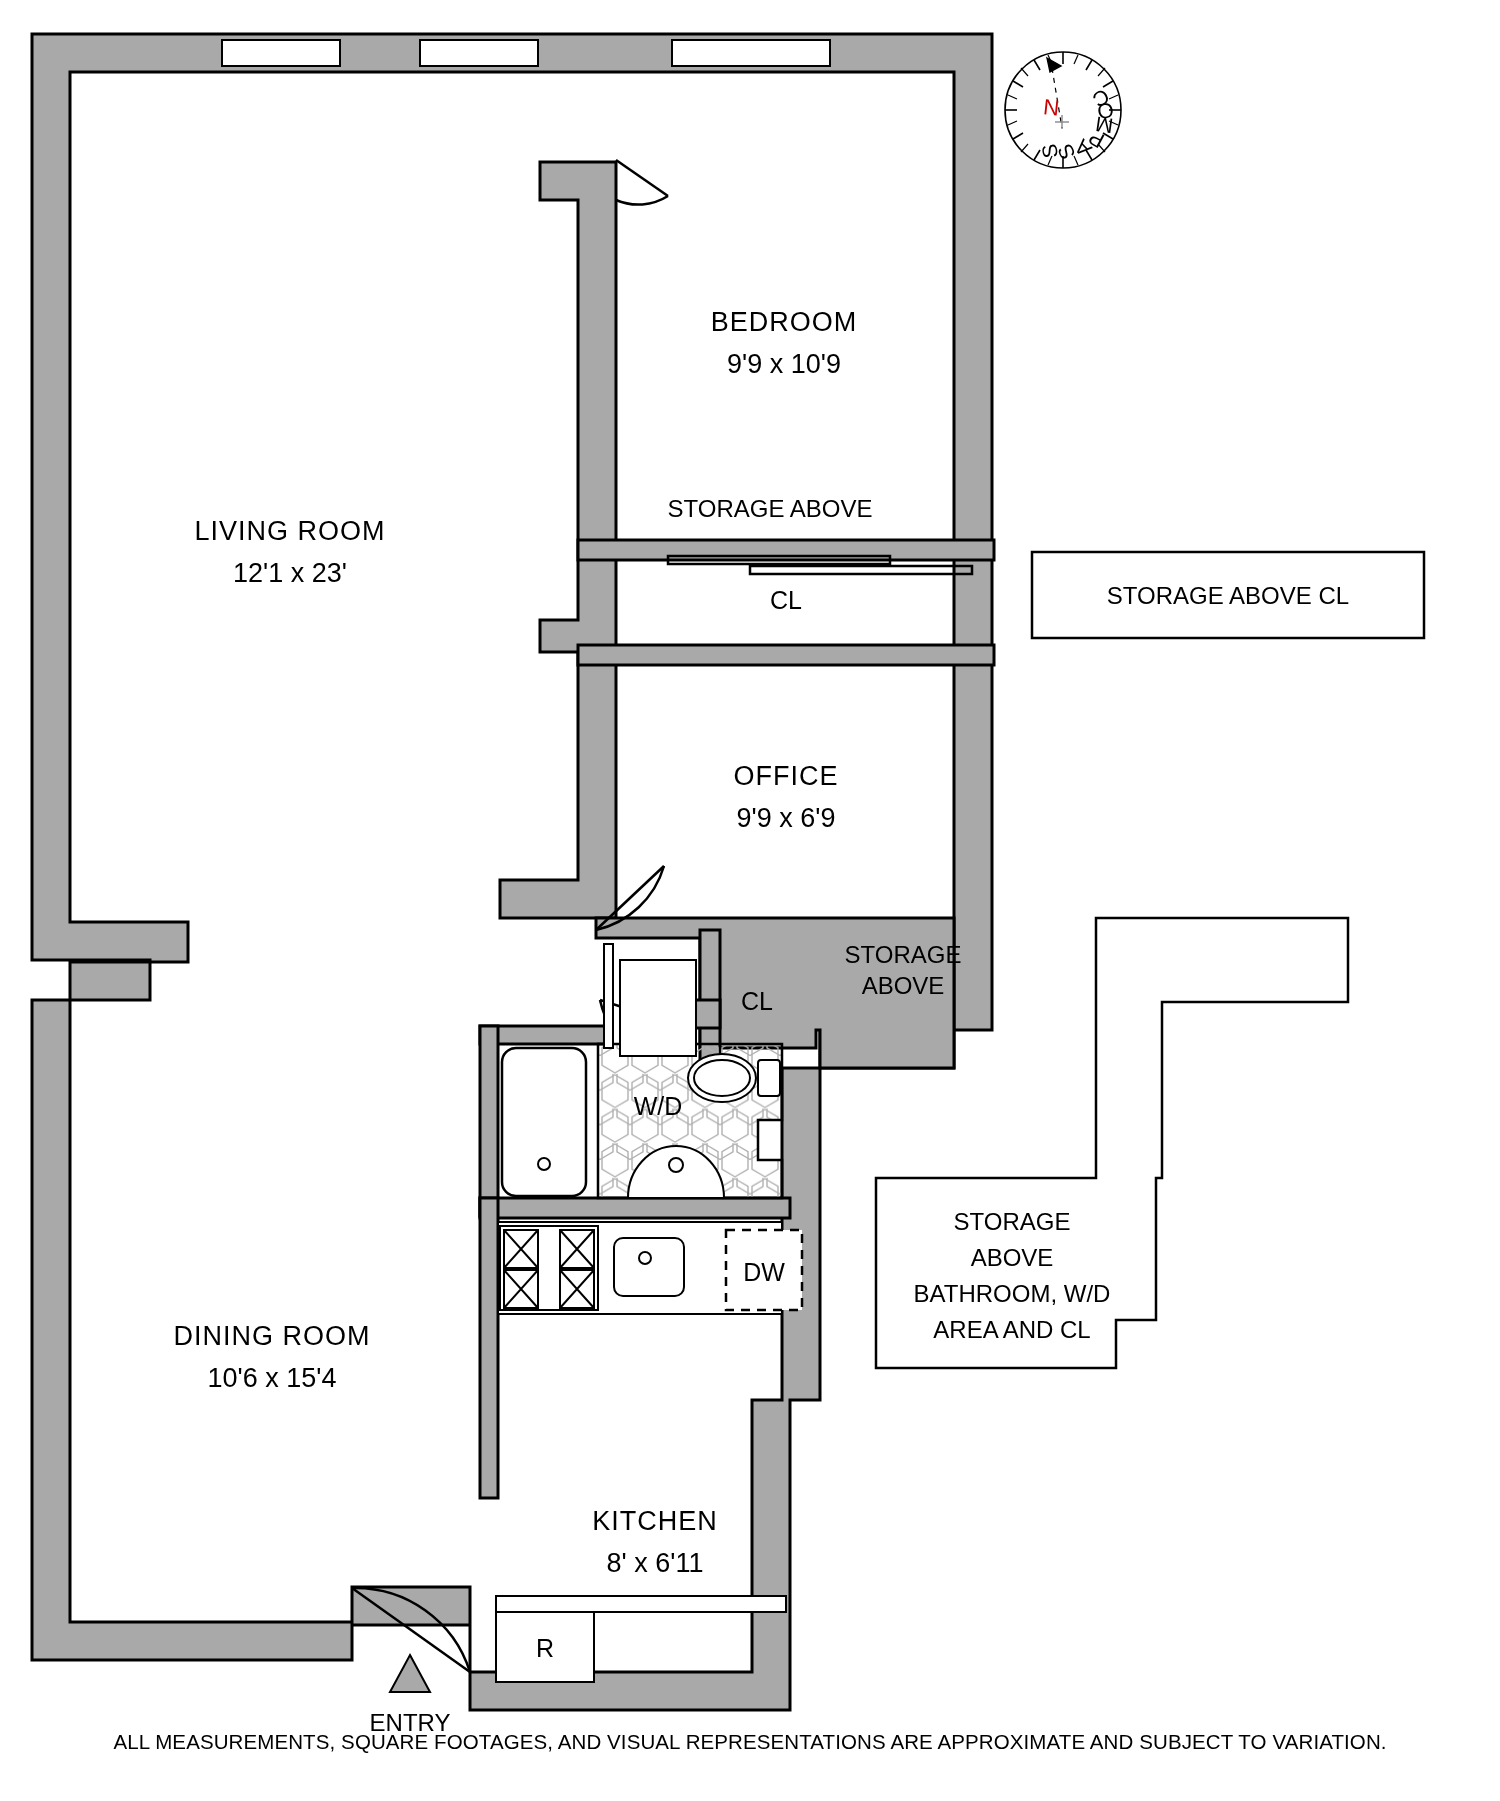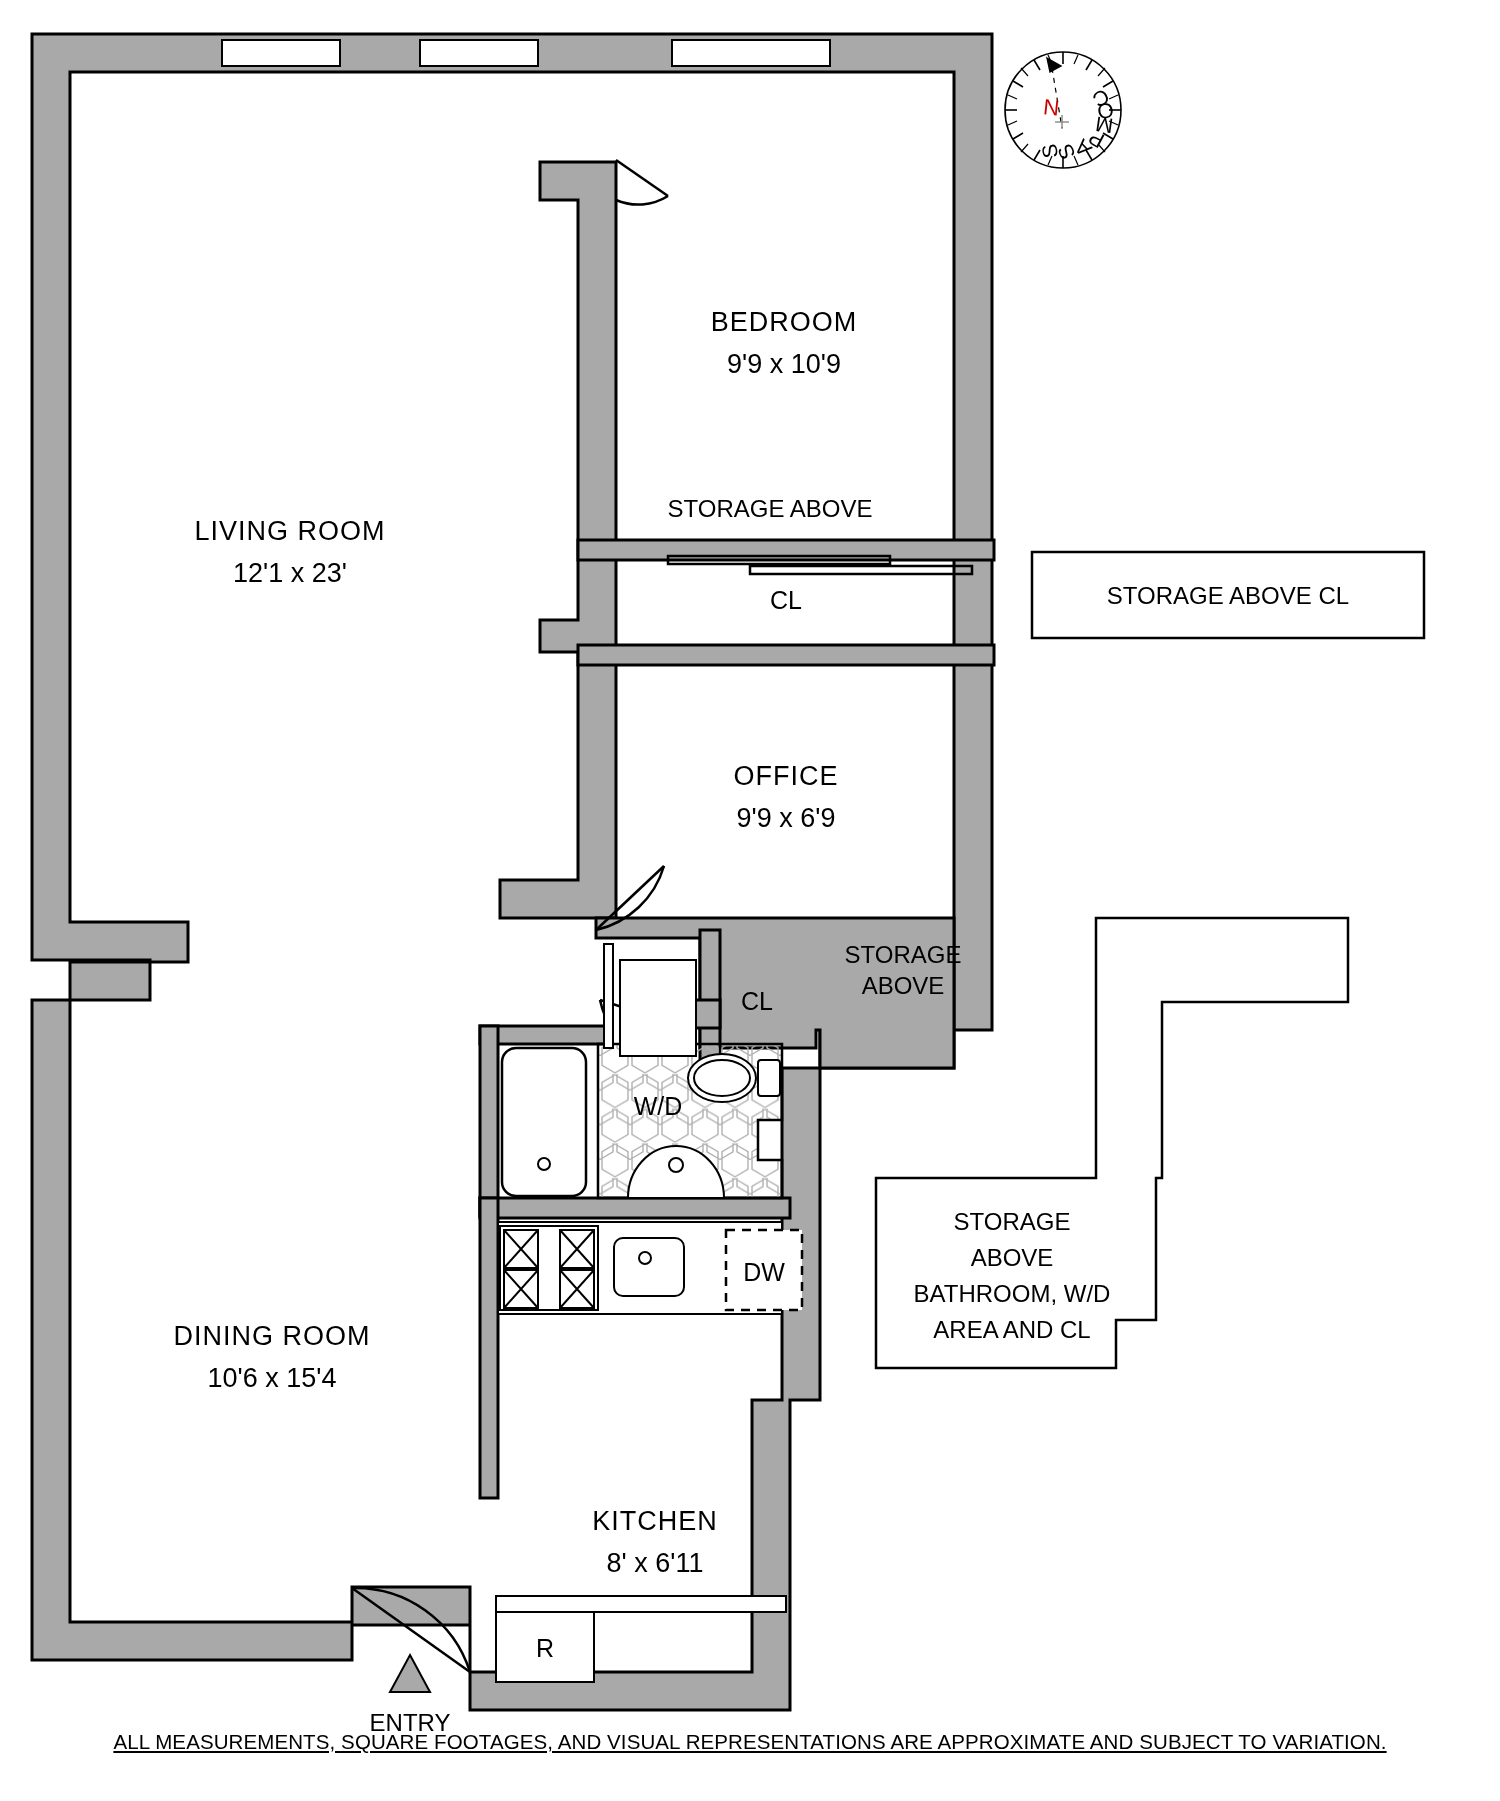--- a/index.html
+++ b/index.html
@@ -21,21 +21,21 @@
   .dashbox{fill:#fff;stroke:#000;stroke-width:2.5;stroke-dasharray:9 7;}
   .lbl{font-family:"Liberation Sans", sans-serif;font-size:26px;fill:#000;text-anchor:middle;}
   .lbl-room{font-size:27px;letter-spacing:1px;}
   .lbl-dim{font-size:27px;}
   .lbl-sm{font-size:24px;}
   .lbl-cl{font-size:25px;}
   .lbl-compass{font-size:21px;fill:#000;}
   .lbl-n{font-size:22px;fill:#cc0000;}
   .disclaimer{
     position:absolute;left:0;right:0;top:1730px;
-    text-align:center;font-size:20.5px;letter-spacing:.1px;text-decoration:underline;
+    text-align:center;font-size:20.5px;letter-spacing:.1px;
   }
 </style>
 </head>
 <body>
 
 <div id="plan-root">
 <svg width="1500" height="1801" viewBox="0 0 1500 1801" xmlns="http://www.w3.org/2000/svg">
   <defs>
     <pattern id="hexTile" width="30" height="34.64" patternUnits="userSpaceOnUse">
       <g fill="none" stroke="#b0b0b0" stroke-width="1.4">

